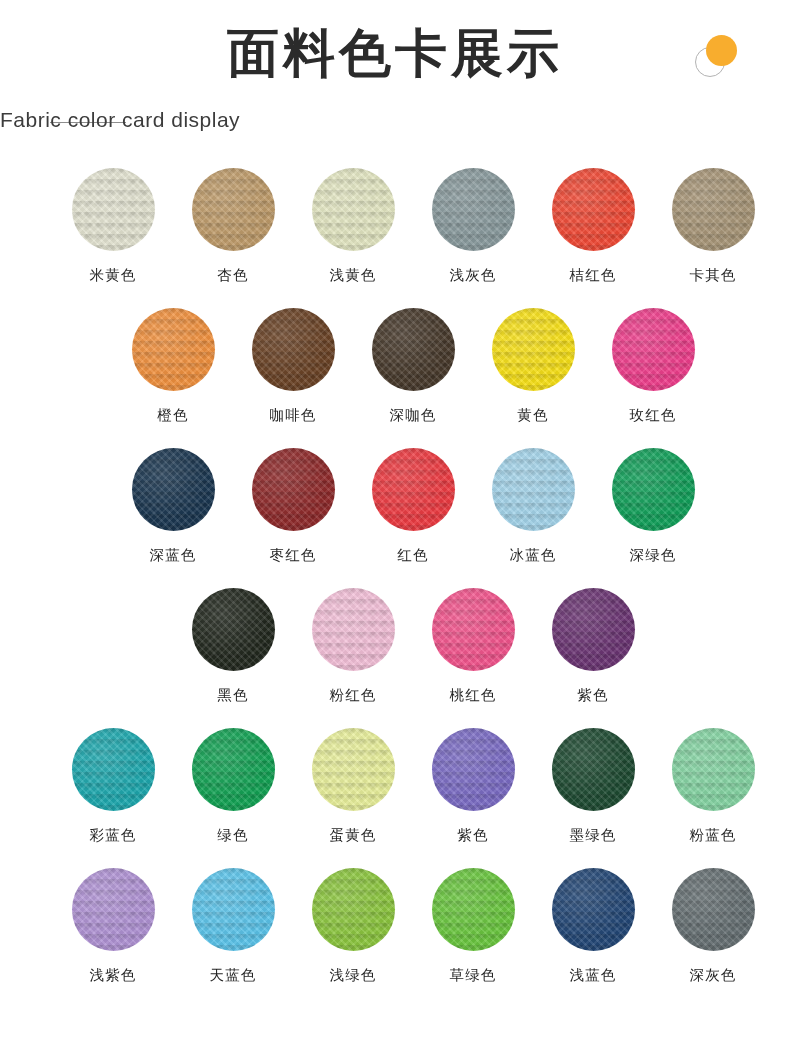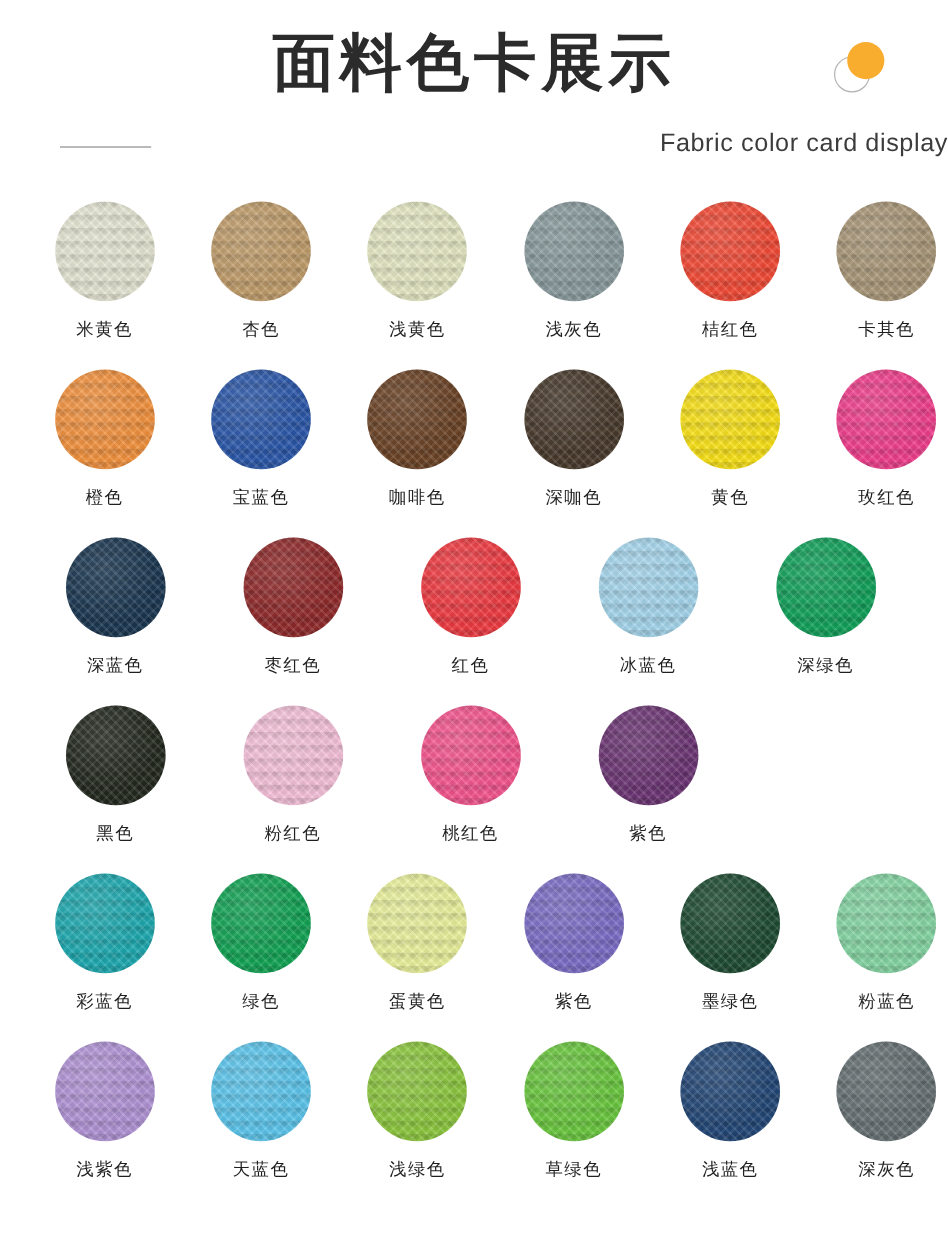--- a/index.html
+++ b/index.html
@@ -33,21 +33,21 @@
     letter-spacing: 4px;
     color: #2b2b2b;
     line-height: 62px;
     white-space: nowrap;
   }
   .title-en {
     position: absolute;
     left: 0;
     top: 105px;
     width: 790px;
-    text-align: right;
+    text-align: left;
     font-size: 21px;
     font-weight: 400;
     letter-spacing: 0.5px;
     color: #3c3c3c;
     line-height: 30px;
     white-space: nowrap;
   }
   .divider-line {
     position: absolute;
     left: 50px;
@@ -88,25 +88,24 @@
 
   
   .swatch-grid {
     position: relative;
     width: 790px;
     padding: 0;
     margin: 0;
   }
   .swatch-row {
     display: flex;
-    justify-content: flex-start;
+    justify-content: center;
     padding-left: 36px;
     height: 140px;
     box-sizing: border-box;
-    gap: 28px;
   }
   .swatch-cell {
     width: 120px;
     display: flex;
     flex-direction: column;
     align-items: center;
   }
   .swatch-disc {
     width: 83px;
     height: 83px;
@@ -188,24 +187,20 @@
         <div class="swatch-disc" style="background-color: rgb(168, 150, 120);"></div>
         <div class="swatch-label">卡其色</div>
       </div>
     </div>
     <div class="swatch-row">
       <div class="swatch-cell">
         <div class="swatch-disc" style="background-color: rgb(240, 145, 63);"></div>
         <div class="swatch-label">橙色</div>
       </div>
       <div class="swatch-cell">
-        <div class="swatch-disc" style="background-color: rgb(43, 87, 168);"></div>
-        <div class="swatch-label">宝蓝色</div>
-      </div>
-      <div class="swatch-cell">
         <div class="swatch-disc" style="background-color: rgb(107, 67, 38);"></div>
         <div class="swatch-label">咖啡色</div>
       </div>
       <div class="swatch-cell">
         <div class="swatch-disc" style="background-color: rgb(72, 58, 44);"></div>
         <div class="swatch-label">深咖色</div>
       </div>
       <div class="swatch-cell">
         <div class="swatch-disc" style="background-color: rgb(247, 224, 24);"></div>
         <div class="swatch-label">黄色</div>

